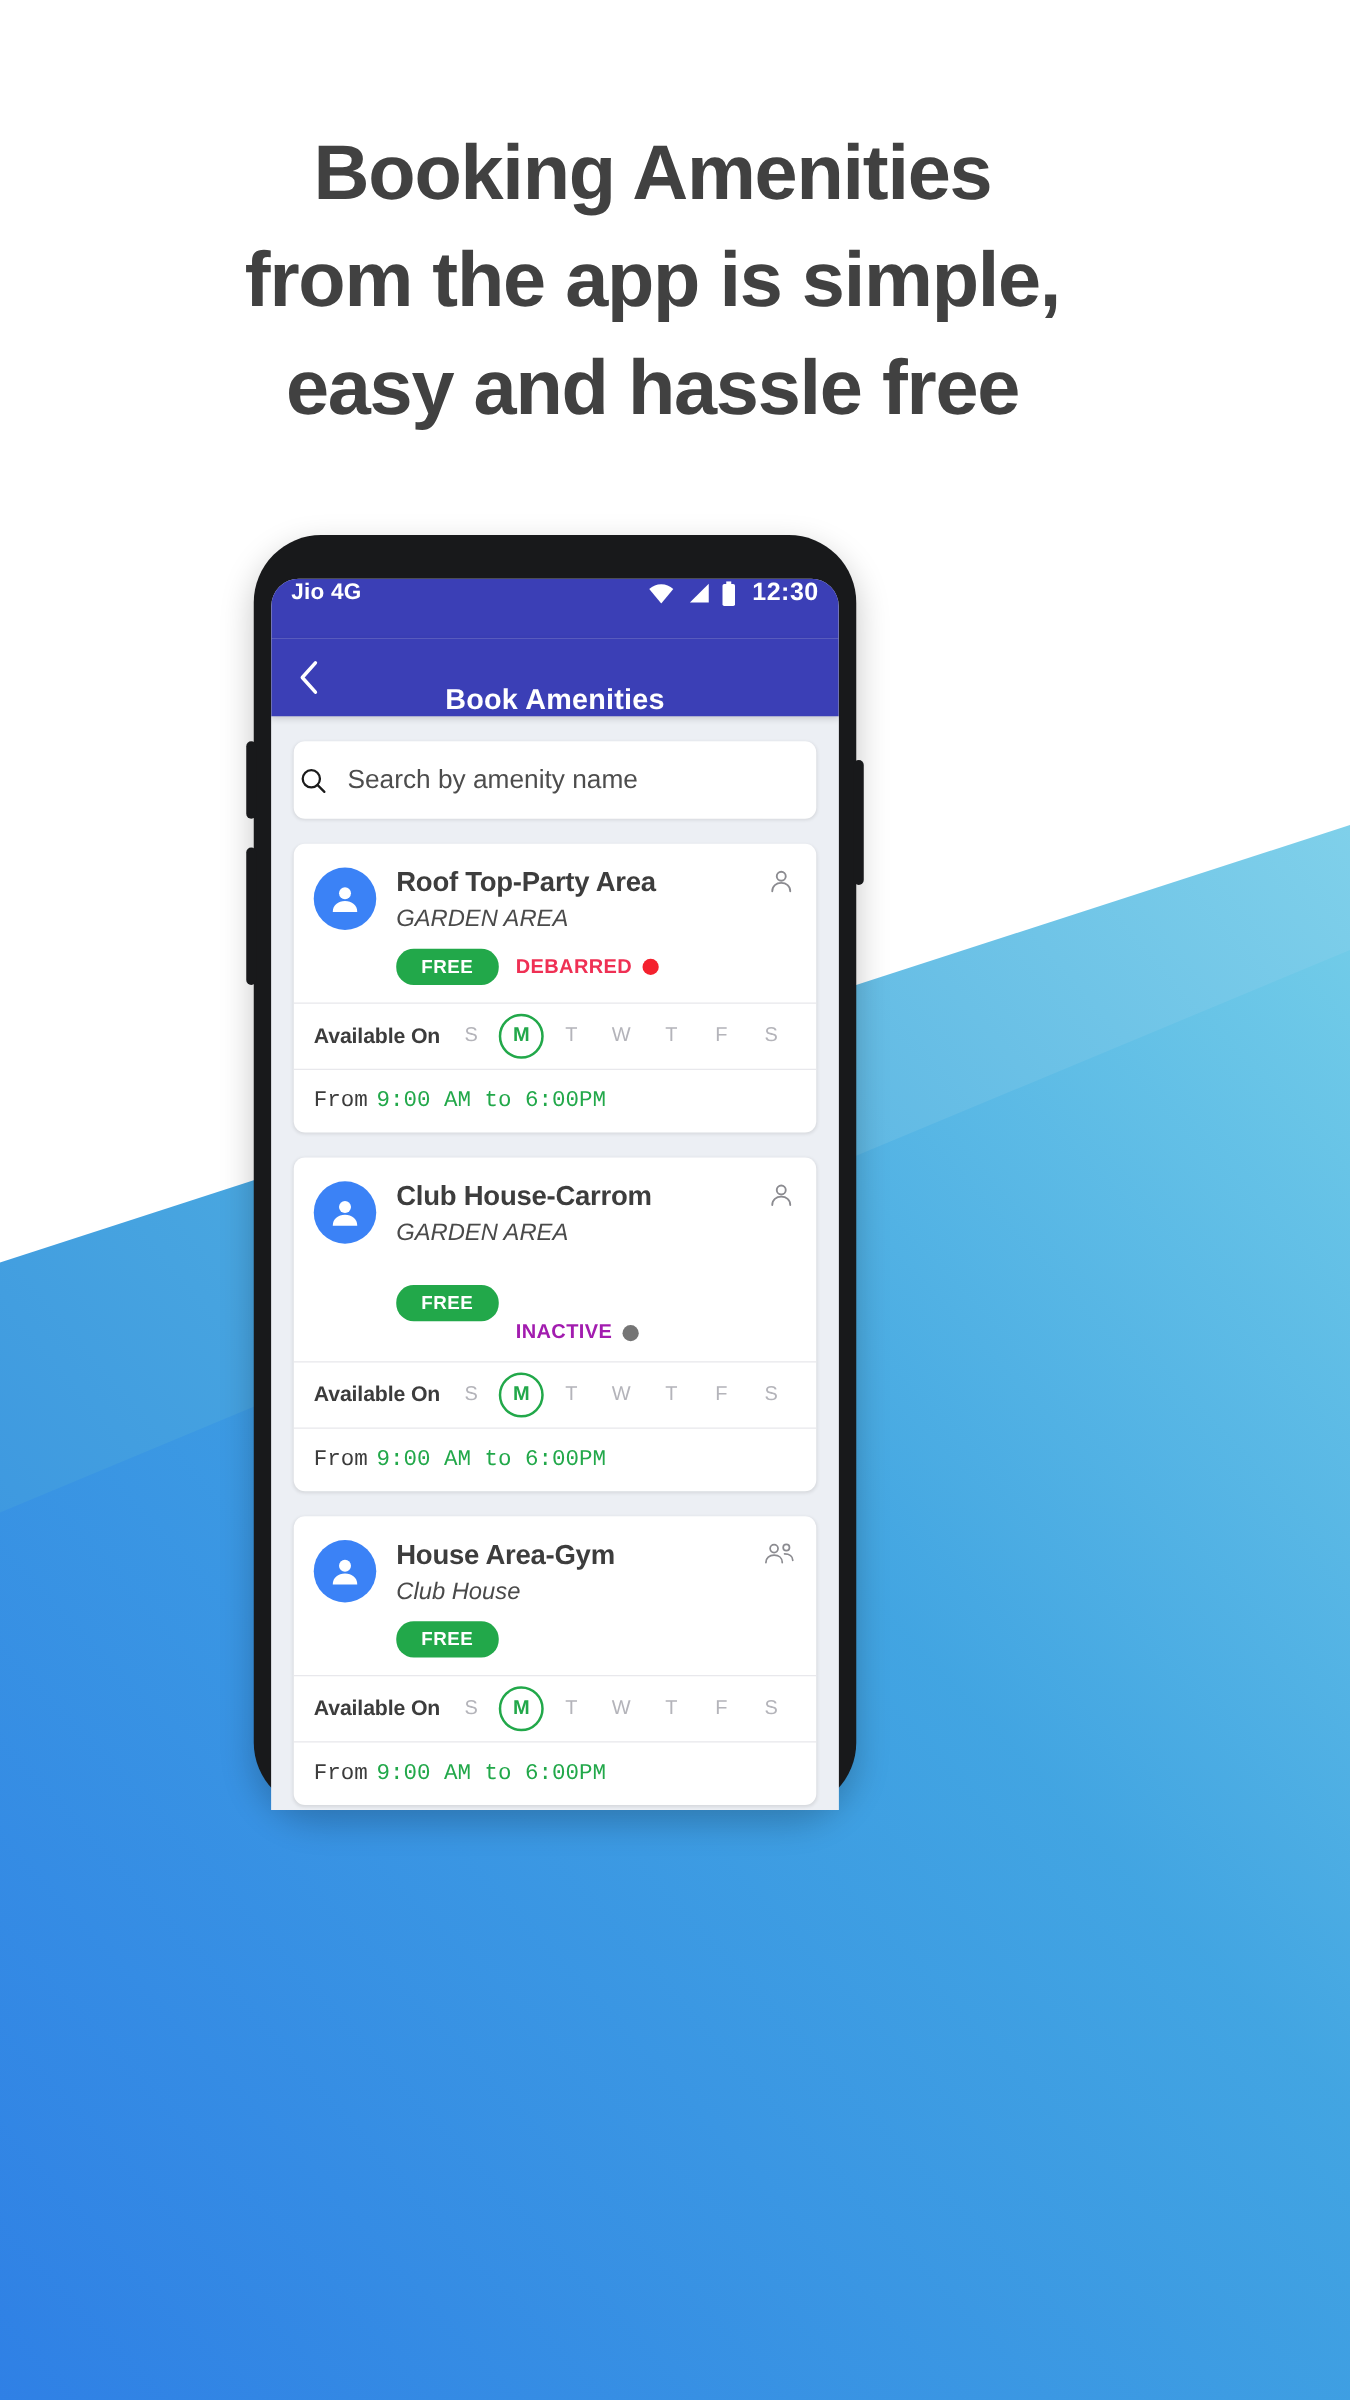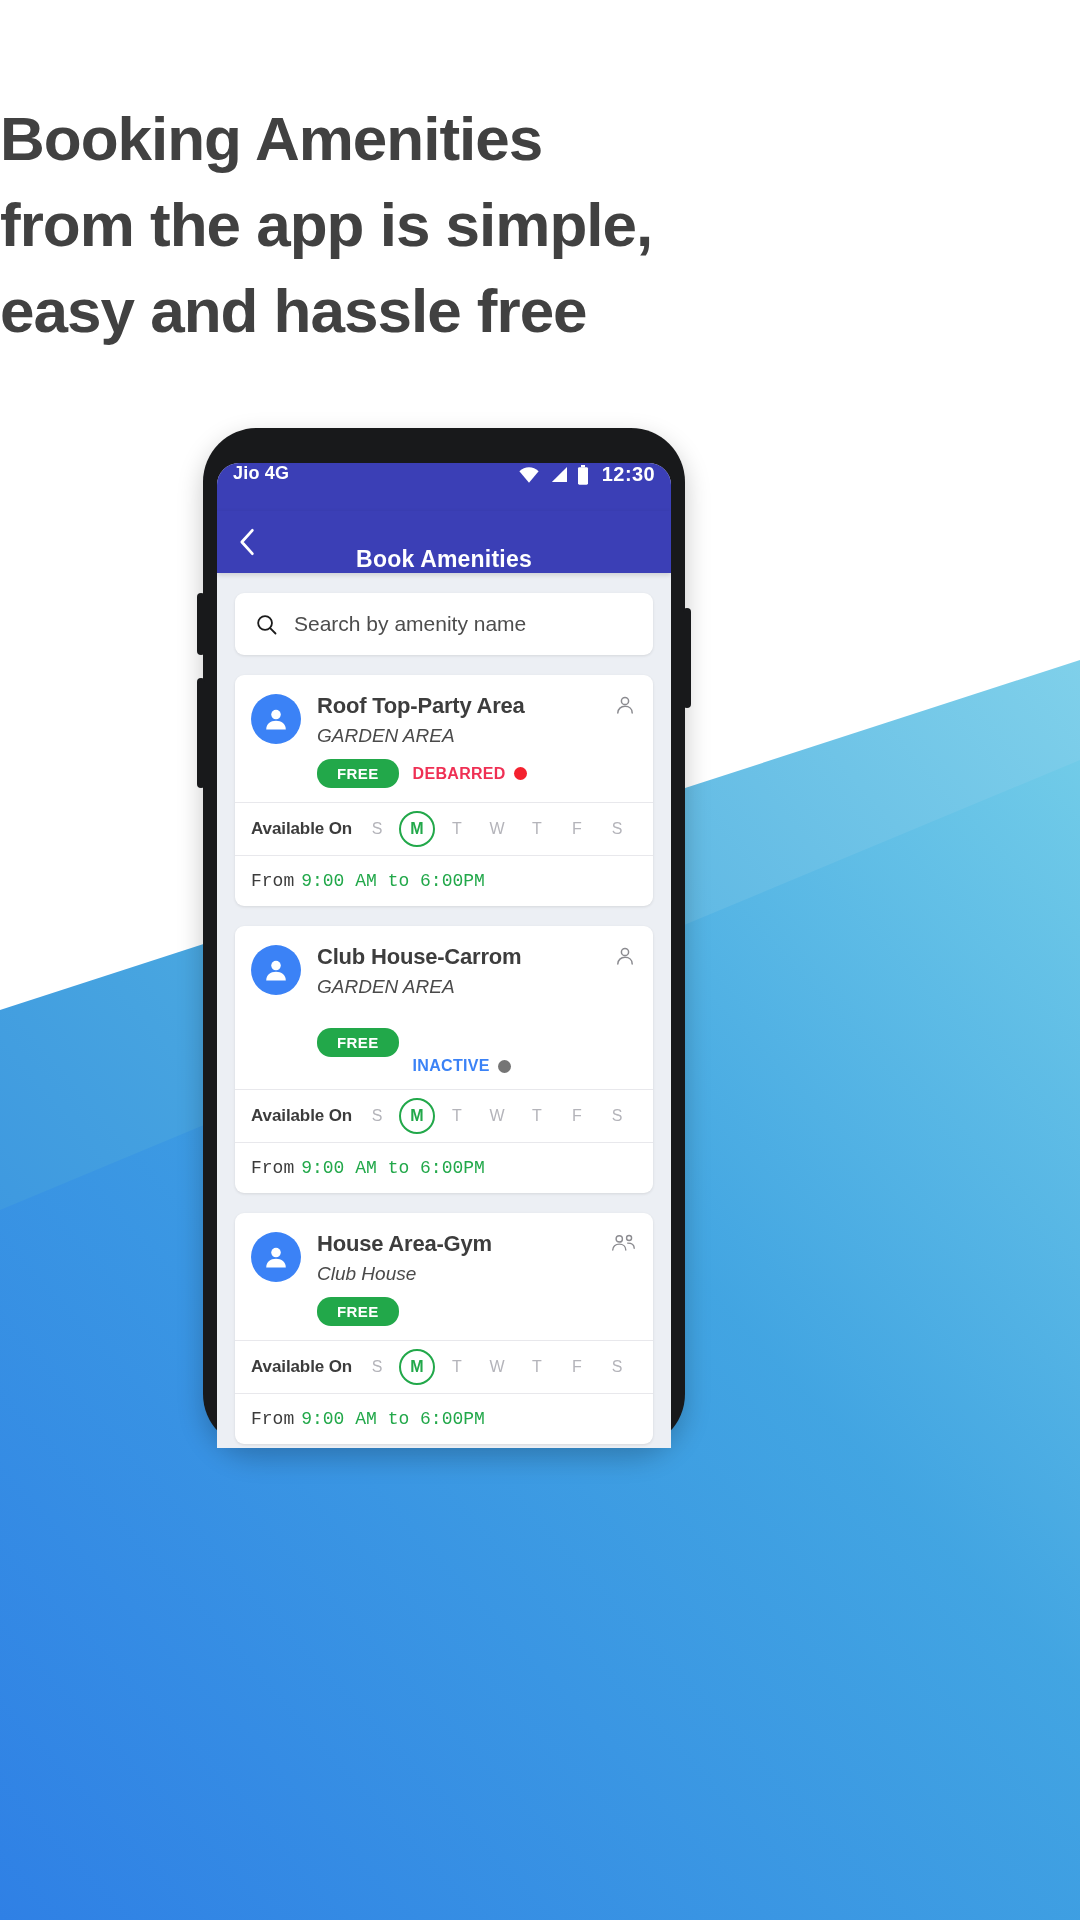--- a/index.html
+++ b/index.html
@@ -11,21 +11,21 @@
     position:relative;
   }
 
   
   #bg-layer{position:absolute;inset:0;width:1080px;height:1920px;}
 
   
   .headline{
     position:absolute;
     top:96px;left:0;width:1044px;
-    text-align:left;
+    text-align:center;
     font-size:62px;
     line-height:86px;
     font-weight:bold;
     color:#414141;
     letter-spacing:-1px;
   }
   .headline span{display:block;}
 
   
   .phone{
@@ -88,21 +88,21 @@
     background:#eceff4;
     padding:20px 18px 0 18px;
     box-sizing:border-box;
     overflow:hidden;
   }
 
   
   .searchbar{
     height:62px;background:#fff;border-radius:9px;
     display:flex;align-items:center;
-    padding:0 20px;gap:16px;
+    padding:0 4px;gap:16px;
     box-shadow:0 1px 3px rgba(0,0,0,.10);
     margin-bottom:20px;
   }
   .search-placeholder{color:#4d4d4d;font-size:21px;}
 
   
   .card{
     background:#fff;border-radius:9px;
     box-shadow:0 1px 3px rgba(0,0,0,.10);
     margin-bottom:20px;
@@ -133,21 +133,21 @@
     padding:6px 20px;border-radius:14px;
     letter-spacing:.4px;
   }
   .state{
     font-size:16px;font-weight:bold;letter-spacing:.3px;
     display:flex;align-items:center;gap:8px;
   }
   .state .dot{width:13px;height:13px;border-radius:50%;display:inline-block;}
   .state.debarred{color:#ef3054;}
   .state.debarred .dot{background:#f4212e;}
-  .state.inactive{color:#3b82f6;margin-top:47px;}
+  .state.inactive{color:#a21caf;margin-top:47px;}
   .state.inactive .dot{background:#757575;}
 
   .person-icon{
     position:absolute;right:16px;top:18px;
     color:#8b8b90;
   }
 
   .divider{height:1px;background:#e8e8ec;}
 
   .avail-row{

